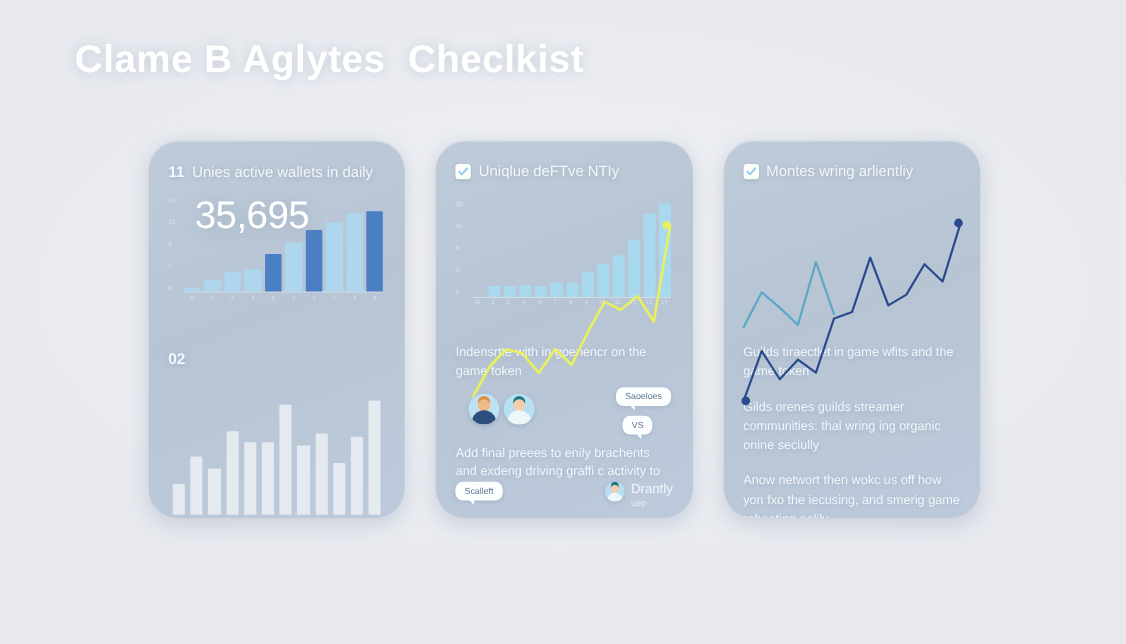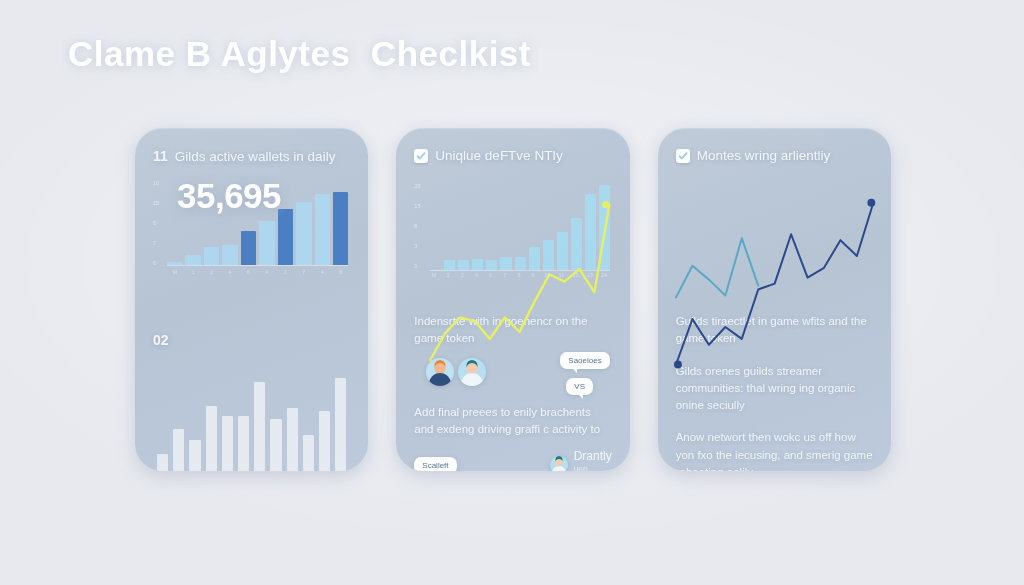--- a/index.html
+++ b/index.html
@@ -65,21 +65,21 @@
     width:14px;height:14px;border-radius:3px;background:#fdfefe;
     display:flex;align-items:center;justify-content:center;flex:0 0 auto;
     box-shadow:0 1px 3px rgba(120,140,165,0.45);
   }
   .checkbox svg{display:block;}
 
   
   .chart1-wrap{position:relative;height:118px;margin-top:10px;}
   .big-number{
     position:absolute; left:24px; top:2px;
-    font-size:35px; font-weight:bold; color:#ffffff;
+    font-size:35px; font-weight:normal; color:#ffffff;
     text-shadow:0 2px 12px rgba(160,175,195,0.9);
     letter-spacing:-0.5px;
     z-index:3;
   }
   .yaxis{
     position:absolute; left:0; top:6px; height:86px;
     display:flex; flex-direction:column; justify-content:space-between;
     font-size:5.5px; color:#e3eaf2; opacity:.85;
   }
   .plot{
@@ -89,21 +89,21 @@
   }
   .plot .bar{ flex:1 1 0; border-radius:1px 1px 0 0; }
   .xaxis{
     position:absolute; left:14px; right:2px; top:95px;
     display:flex; gap:3px;
     font-size:5.5px; color:#dde6f0; opacity:.8;
   }
   .xaxis span{flex:1 1 0;text-align:center;}
 
   
-  .sub-block{margin-top:40px;}
+  .sub-block{margin-top:26px;}
   .faint-chart{
     height:112px; margin-top:22px;
     display:flex; align-items:flex-end; gap:5px;
     padding:0 4px;
   }
   .faint-chart .bar{
     flex:1 1 0;
     background:rgba(255,255,255,0.62);
     border-radius:1px;
   }
@@ -148,21 +148,21 @@
     box-shadow:0 1px 4px rgba(120,140,165,0.35);
     white-space:nowrap;
   }
   .bubble::after{
     content:""; position:absolute; bottom:-4px; left:12px;
     border-left:5px solid transparent; border-right:0 solid transparent;
     border-top:5px solid #fdfefe;
   }
   .bubble-float{position:absolute;margin-left:16px;}
 
-  .closing-row{display:flex;align-items:flex-end;gap:6px;margin-top:12px;}
+  .closing-row{display:flex;align-items:flex-start;gap:6px;margin-top:0;}
   .tag-label{font-size:12px;color:#f3f7fb;line-height:1.15;}
   .tag-sub{font-size:8.5px;color:#e6eef6;opacity:.9;}
 
   
   .chart3-wrap{position:relative;height:118px;margin-top:16px;}
   .chart3-wrap svg{position:absolute;inset:0;overflow:visible;}
   .para{margin-top:16px;}
   .para + .para{margin-top:15px;}
 </style>
 </head>
@@ -170,21 +170,21 @@
 
 <div class="bg-vignette"></div>
 
 <div class="page-title">Clame B Aglytes  Checlkist</div>
 
 <div class="cards">
 
   <div class="card">
     <div class="card-head">
       <span class="head-num">11</span>
-      <span class="head-text">Gilds active wallets in daily</span>
+      <span class="head-text">Unies active wallets in daily</span>
     </div>
 
     <div class="chart1-wrap">
       <div class="yaxis">
         <span>10</span>
         <span>15</span>
         <span>8</span>
         <span>7</span>
         <span>6</span>
       </div>

